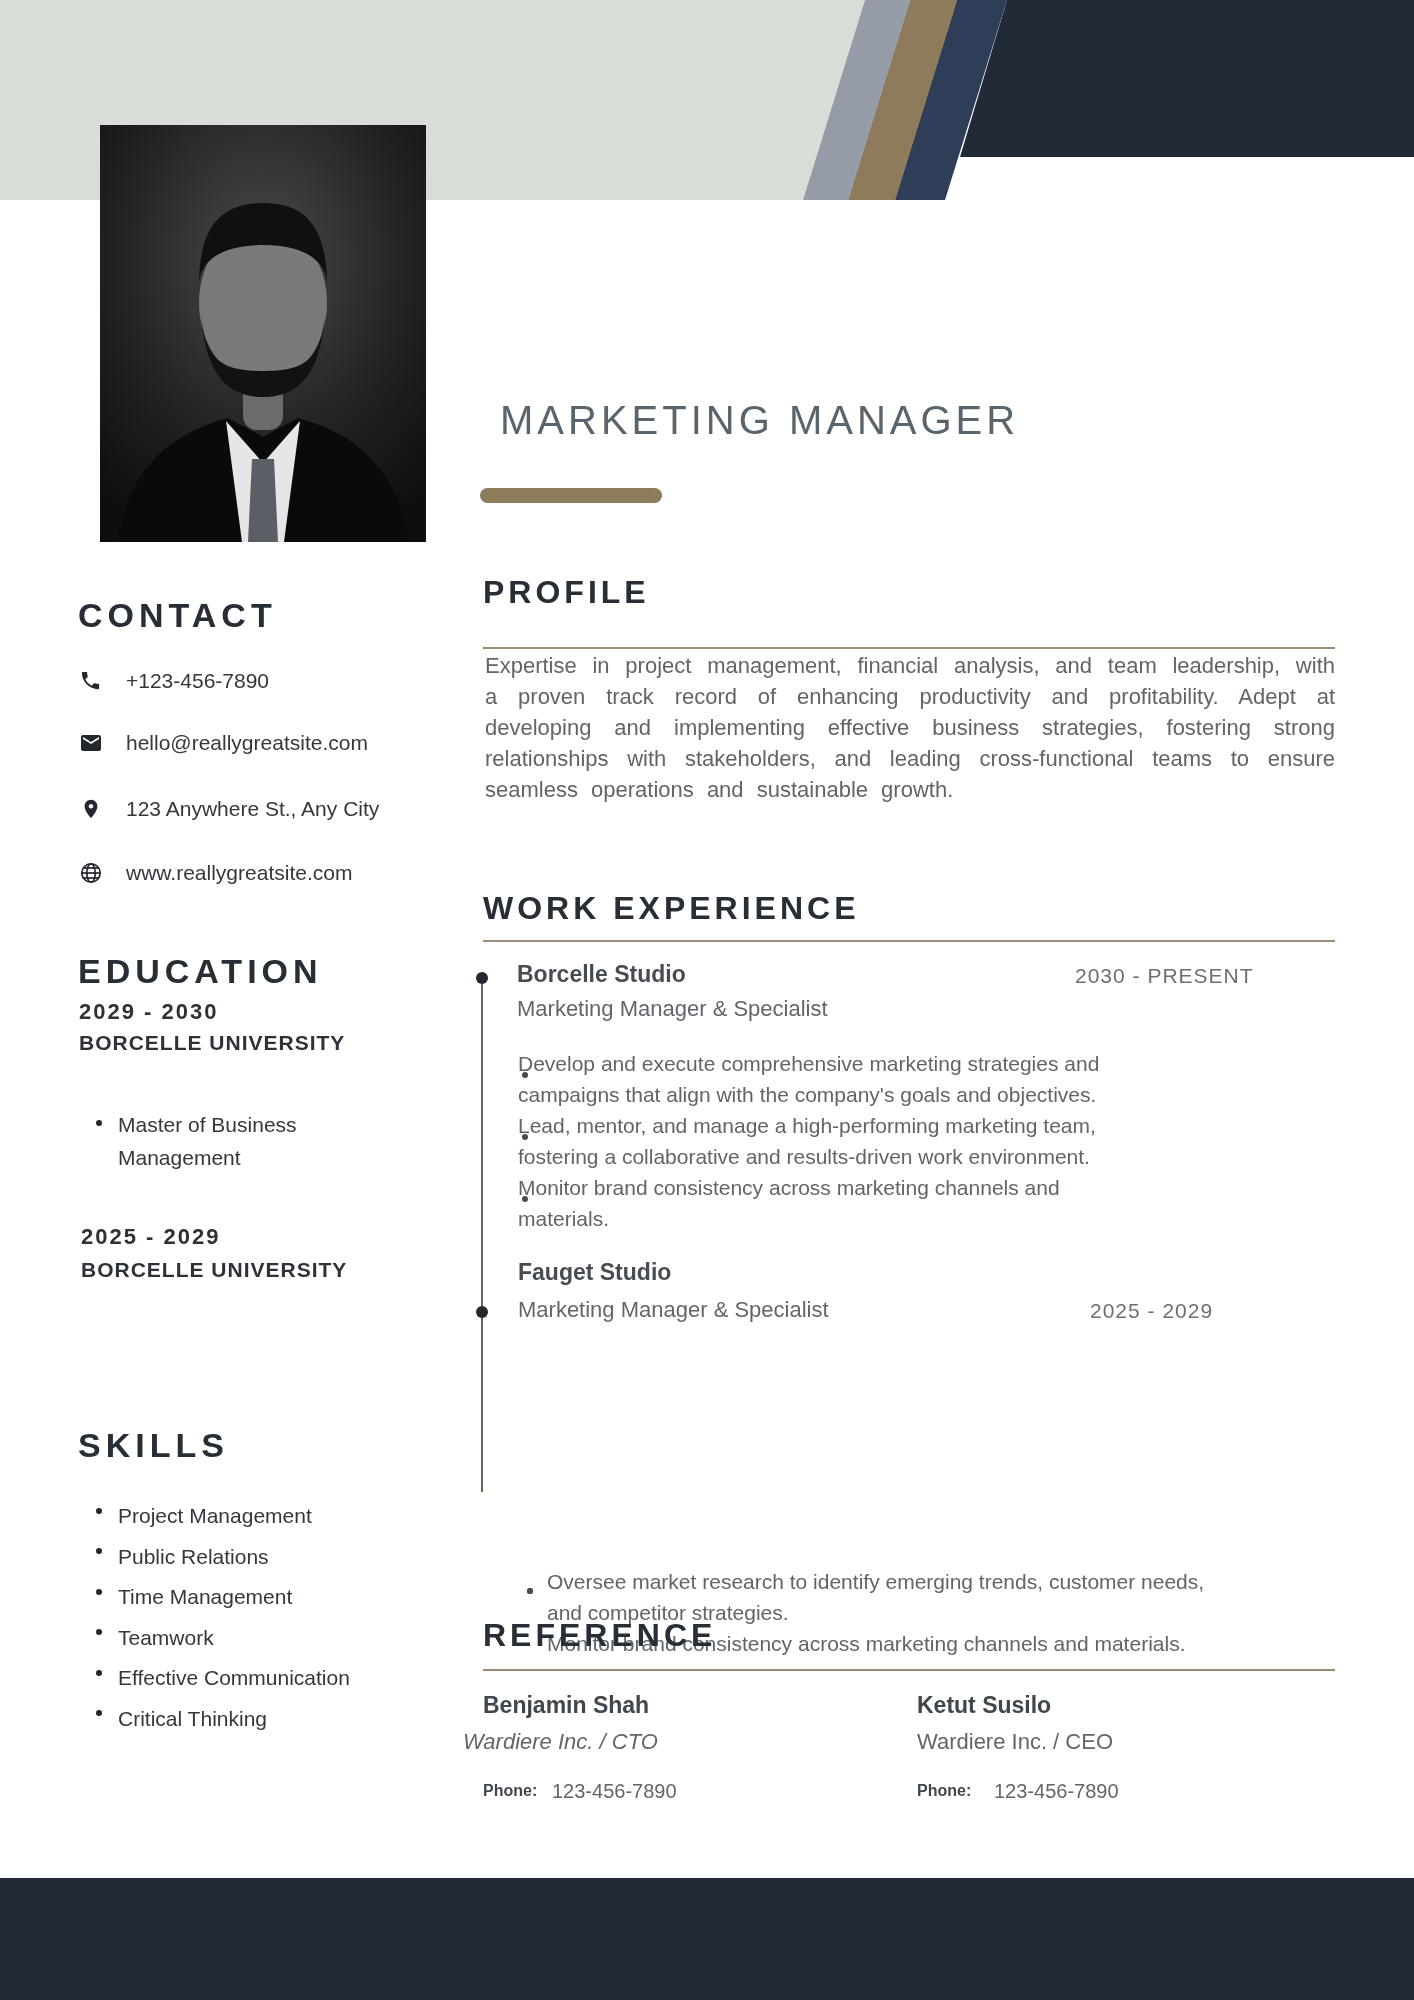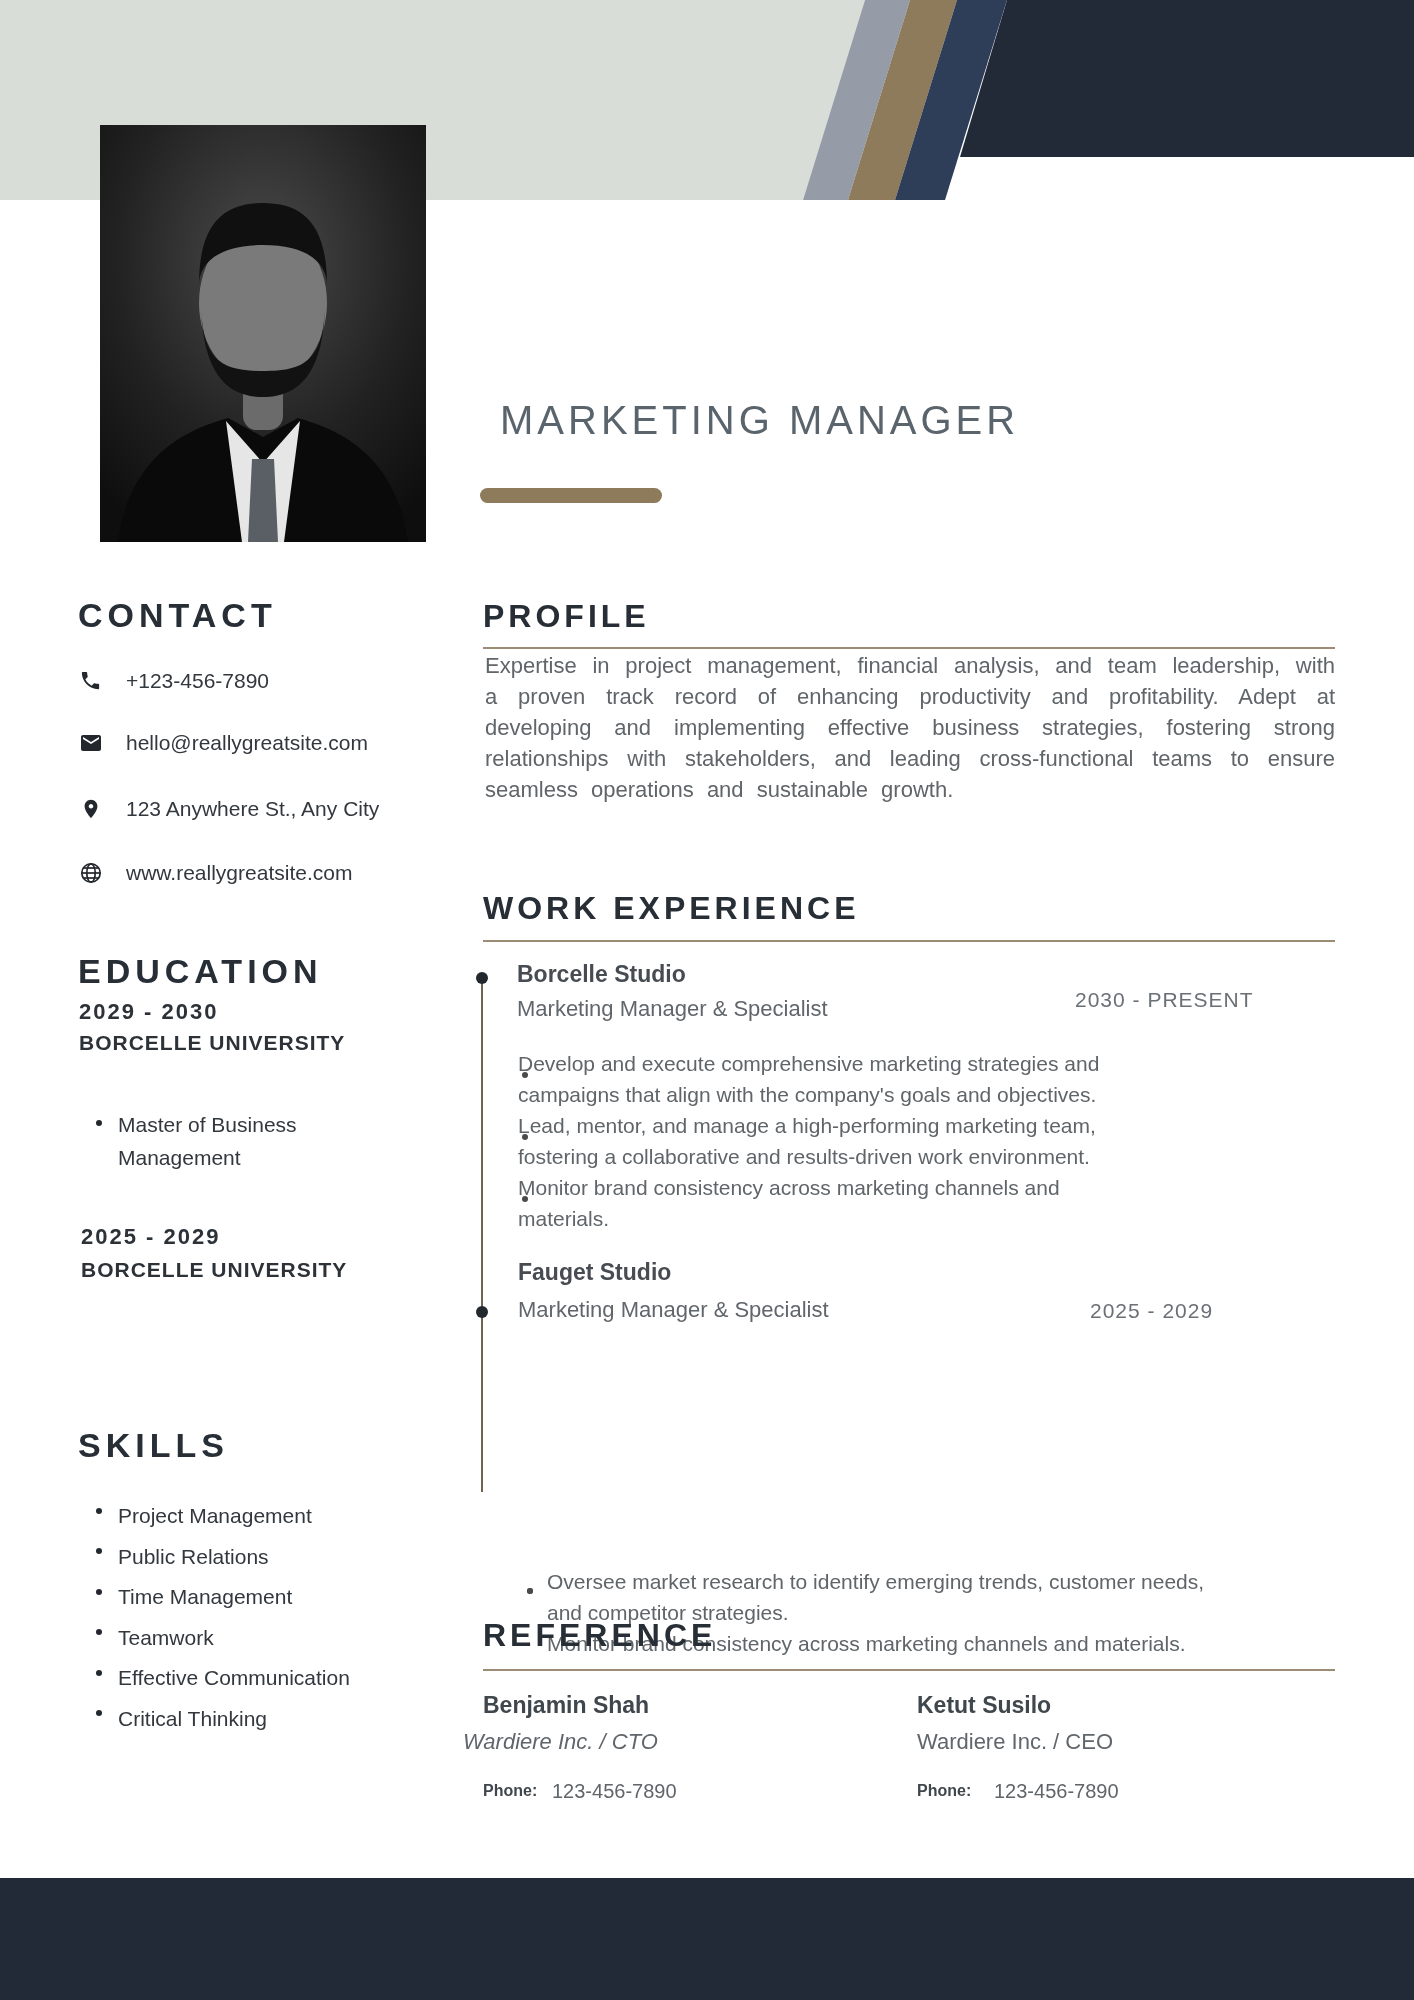--- a/index.html
+++ b/index.html
@@ -149,34 +149,34 @@
     <li>Public Relations</li>
     <li>Time Management</li>
     <li>Teamwork</li>
     <li>Effective Communication</li>
     <li>Critical Thinking</li>
   </ul>
 
   <div class="abs subtitle" style="left:500px;top:398px;">MARKETING MANAGER</div>
   <div class="tan-bar"></div>
 
-  <div class="abs sec-head" style="left:483px;top:598px;">PROFILE</div>
+  <div class="abs sec-head" style="left:483px;top:574px;">PROFILE</div>
   <div class="rule" style="top:647px;"></div>
   <div class="profile-text">Expertise in project management, financial analysis, and team leadership, with a proven track record of enhancing productivity and profitability. Adept at developing and implementing effective business strategies, fostering strong relationships with stakeholders, and leading cross-functional teams to ensure seamless operations and sustainable growth.</div>
 
   <div class="abs sec-head" style="left:483px;top:890px;">WORK EXPERIENCE</div>
   <div class="rule" style="top:940px;"></div>
 
   <div class="timeline"></div>
   <div class="tl-dot" style="top:972px;"></div>
   <div class="tl-dot" style="top:1306px;"></div>
 
   <div class="abs company" style="left:517px;top:961px;">Borcelle Studio</div>
   <div class="abs role" style="left:517px;top:996px;">Marketing Manager &amp; Specialist</div>
-  <div class="abs jdate" style="left:1075px;top:964px;margin-top:24px;">2030 - PRESENT</div>
+  <div class="abs jdate" style="left:1075px;top:964px;">2030 - PRESENT</div>
   <div class="abs jb jb1" style="left:518px;top:1048px;width:625px;">
     <div class="b">Develop and execute comprehensive marketing strategies and campaigns that align with the company's goals and objectives.</div>
     <div class="b">Lead, mentor, and manage a high-performing marketing team, fostering a collaborative and results-driven work environment.</div>
     <div class="b">Monitor brand consistency across marketing channels and materials.</div>
   </div>
 
   <div class="abs company" style="left:518px;top:1259px;">Fauget Studio</div>
   <div class="abs role" style="left:518px;top:1297px;">Marketing Manager &amp; Specialist</div>
   <div class="abs jdate" style="left:1090px;top:1299px;">2025 - 2029</div>
   <div class="abs jb jb2" style="left:519px;top:1380px;width:690px;">

